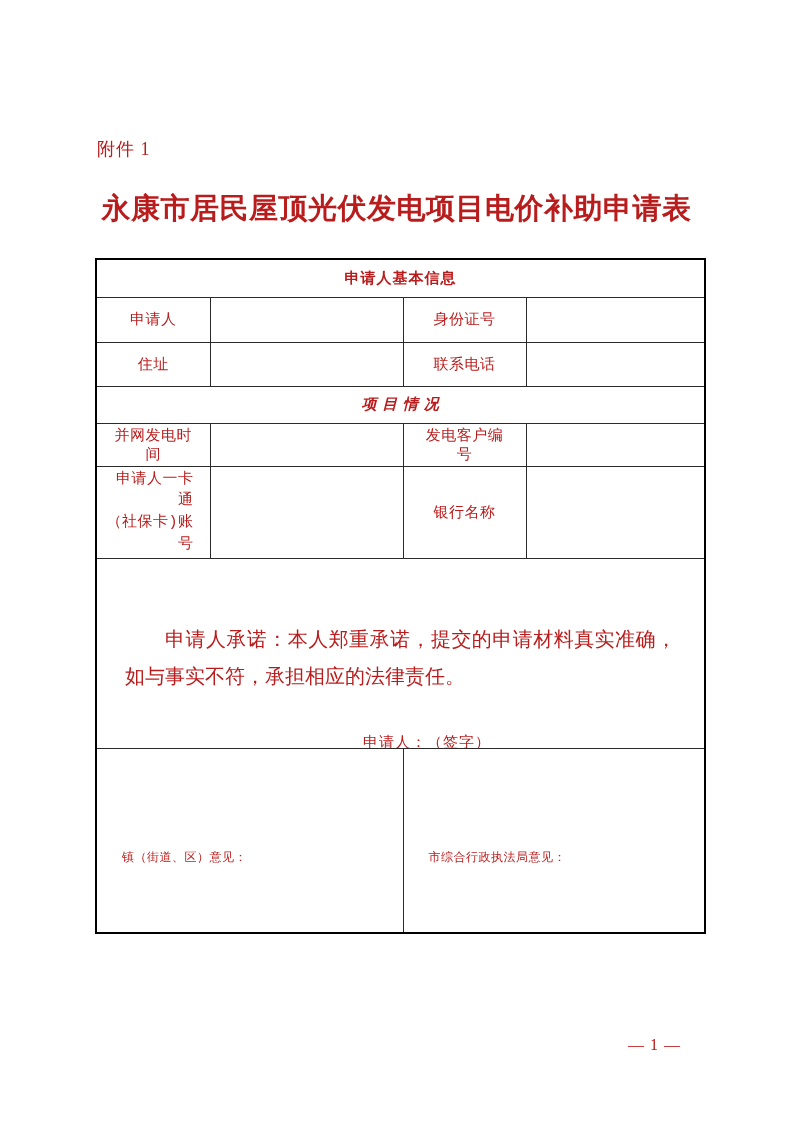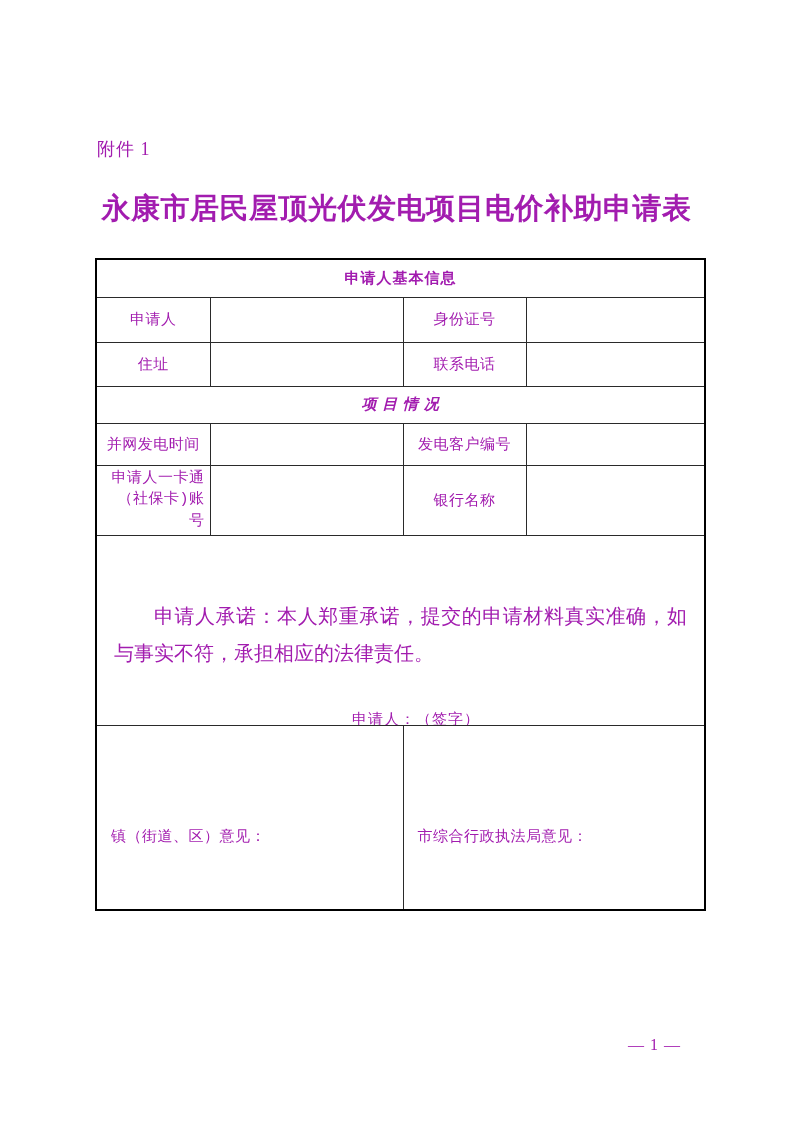--- a/index.html
+++ b/index.html
@@ -2,21 +2,21 @@
 <html><head>
 <meta charset="utf-8">
 <style>
   html,body { margin:0; padding:0; background:#e8e8e8; }
   .page {
     position:relative;
     width:793px; height:1122px;
     margin:0 auto;
     background:#ffffff;
     font-family:"Liberation Serif","DejaVu Serif",serif;
-    color:#a21caf;
+    color:#b91c1c;
     overflow:hidden;
   }
   .attachment {
     position:absolute; left:97px; top:137px;
     font-size:18px; letter-spacing:1px;
   }
   .doc-title {
     position:absolute; left:0; top:189px; width:100%;
     text-align:center;
     font-size:29px; font-weight:bold;
@@ -29,21 +29,21 @@
     width:609px;
     border-collapse:collapse;
     table-layout:fixed;
     border:2px solid #000;
   }
   table.form td {
     border:1px solid #2a2a2a;
     font-size:15px;
     text-align:center;
     vertical-align:middle;
-    padding:2px 5px;
+    padding:2px 16px;
     overflow:hidden;
   }
   td.sec-header {
     font-weight:bold;
     font-size:16px;
     letter-spacing:1px;
   }
   td.label-cell { letter-spacing:0.5px;font-family:Liberation Mono, monospace; }
   td.prewrap { white-space:pre-line; line-height:1.45; }
   td.big-cell { padding:0; text-align:left; vertical-align:top; }
@@ -54,21 +54,21 @@
     font-size:20px; line-height:1.85;
     text-align:justify;
   }
   .sig-label {
     position:absolute; left:250px; top:122px;
     font-size:15px; letter-spacing:1px; white-space:nowrap;
   }
   .op-title {
     position:absolute; left:0; top:0;
     padding:9px 6px 0 9px;
-    font-size:15px; letter-spacing:0.5px; white-space:nowrap;
+    font-size:12px; letter-spacing:0.5px; white-space:nowrap;
   }
   .page-number {
     position:absolute; left:628px; top:1036px;
     font-size:16px; letter-spacing:1px; white-space:nowrap;
   }
   tr.r-h1 { height:38px; }
   tr.r-45 { height:45px; }
   tr.r-44 { height:44px; }
   tr.r-h2 { height:37px;font-style:italic; }
   tr.r-42 { height:42px; }

